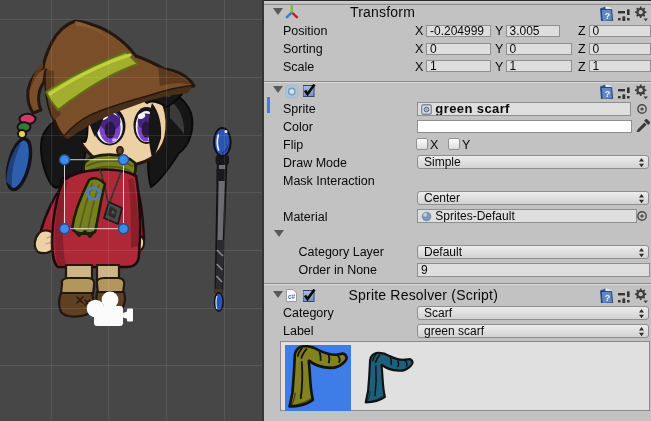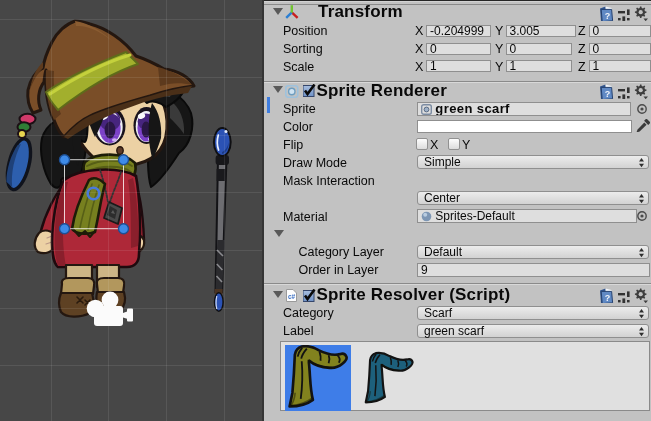--- a/index.html
+++ b/index.html
@@ -3,21 +3,21 @@
 <style>
 html,body{margin:0;padding:0;}
 #root{position:relative;width:651px;height:421px;overflow:hidden;background:#474747;
  font-family:"Liberation Sans",sans-serif;-webkit-font-smoothing:antialiased;}
 #scene{position:absolute;left:0;top:0;}
 #vsep{position:absolute;left:262px;top:0;width:2px;height:421px;background:#353535;}
 #panel{position:absolute;left:264px;top:0;width:387px;height:421px;background:#c2c2c2;color:#090909;font-size:12.5px;}
 .abs{position:absolute;}
 .lbl{position:absolute;white-space:nowrap;line-height:14px;}
 .b{font-weight:normal;}
-.hdt{font-weight:bold;font-size:17px;letter-spacing:0.2px;}
+.hdt{font-weight:normal;font-size:14px;letter-spacing:0.2px;margin-left:32px;}
 .fld{position:absolute;background:#dedede;border:1px solid #8f8f8f;box-sizing:border-box;line-height:11px;padding:0 0 0 3px;white-space:nowrap;overflow:hidden;font-size:12px;}
 .dd{position:absolute;left:153px;width:232px;height:14px;background:linear-gradient(#ececec,#d2d2d2);border:1px solid #8f8f8f;border-radius:3px;box-sizing:border-box;line-height:12px;padding-left:6px;white-space:nowrap;font-size:12px;}
 .ddar{position:absolute;right:4px;top:2px;}
 .cb{position:absolute;width:12px;height:12px;background:linear-gradient(#fdfdfd,#dcdcdc);border:1px solid #919191;box-sizing:border-box;border-radius:2px;}
 .sep{position:absolute;left:0;width:387px;height:1px;background:#8a8a8a;}
 .sepl{position:absolute;left:0;width:387px;height:1px;background:#d8d8d8;}
 .hicons{position:absolute;width:52px;height:16px;}
 </style></head>
 <body>
 <div id="root">
@@ -224,21 +224,21 @@
  <svg class="hicons" style="left:334px;top:5px" width="52" height="17">
   <use href="#icoBook" x="1" y="1"></use>
         <use href="#icoPreset" x="20" y="4"></use>
         <use href="#icoGear" x="36" y="1"></use>
  </svg>
 
  <div class="lbl" style="left:19px;top:24px">Position</div>
  <div class="lbl" style="left:151px;top:24px">X</div>
       <div class="fld" style="left:162px;top:24.5px;width:65px;height:12px">-0.204999</div>
  <div class="lbl" style="left:231px;top:24px">Y</div>
-      <div class="fld" style="left:241.5px;top:24.5px;width:70px;height:12px">3.005</div>
+      <div class="fld" style="left:241.5px;top:24.5px;width:54px;height:12px">3.005</div>
  <div class="lbl" style="left:314px;top:24px">Z</div>
       <div class="fld" style="left:324.5px;top:24.5px;width:62px;height:12px">0</div>
 
  <div class="lbl" style="left:19px;top:42px">Sorting</div>
  <div class="lbl" style="left:151px;top:42px">X</div>
       <div class="fld" style="left:162px;top:42.5px;width:65px;height:12px">0</div>
  <div class="lbl" style="left:231px;top:42px">Y</div>
       <div class="fld" style="left:241.5px;top:42.5px;width:66px;height:12px">0</div>
  <div class="lbl" style="left:314px;top:42px">Z</div>
       <div class="fld" style="left:324.5px;top:42.5px;width:62px;height:12px">0</div>
@@ -257,21 +257,20 @@
  <svg class="abs" style="left:9px;top:86px" width="11" height="8">
         <use href="#tri"></use>
       </svg>
  <svg class="abs" style="left:21px;top:85px" width="14" height="13">
    <rect x="0.8" y="0.8" width="12" height="11.5" rx="2.5" fill="none" stroke="#9ec2dd" stroke-width="1.6"></rect>
    <circle cx="6.8" cy="6.5" r="3.2" fill="#cfe3f2" stroke="#6e9ec0" stroke-width="1.4"></circle>
  </svg>
  <svg class="abs" style="left:39px;top:84px" width="14" height="14">
         <use href="#hcheck"></use>
       </svg>
- <div class="lbl hdt" style="left:52.5px;top:83.5px">Sprite Renderer</div>
  <svg class="hicons" style="left:334px;top:83px" width="52" height="17">
   <use href="#icoBook" x="1" y="1"></use>
         <use href="#icoPreset" x="20" y="4"></use>
         <use href="#icoGear" x="36" y="1"></use>
  </svg>
 
  <div class="abs" style="left:3px;top:96.5px;width:3px;height:16px;background:#3e7de0"></div>
  <div class="lbl b" style="left:19px;top:102px">Sprite</div>
  <div class="fld" style="left:153px;top:101.5px;width:214px;height:14px;line-height:12px">
   <svg width="11" height="11" style="vertical-align:-2px">
@@ -321,21 +320,21 @@
 
  <svg class="abs" style="left:10px;top:229.5px" width="11" height="8">
         <use href="#tri"></use>
       </svg>
 
  <div class="lbl" style="left:34.5px;top:245px">Category Layer</div>
  <div class="dd" style="top:244.8px">Default<svg class="ddar" width="5" height="10">
           <use href="#ddArrows"></use>
         </svg></div>
 
- <div class="lbl" style="left:34.5px;top:263px">Order in Layer</div>
+ <div class="lbl" style="left:34.5px;top:263px">Order in None</div>
  <div class="fld" style="left:153px;top:262.8px;width:233px;height:14px;line-height:12px">9</div>
 
  <div class="sep" style="top:283px"></div>
       <div class="sepl" style="top:284px"></div>
 
  <svg class="abs" style="left:9px;top:291px" width="11" height="8">
         <use href="#tri"></use>
       </svg>
  <svg class="abs" style="left:22px;top:289px" width="11" height="13">
   <path d="M0.5,0.5 L7,0.5 L10.5,4 L10.5,12.5 L0.5,12.5 Z" fill="#fdfdfd" stroke="#9a9a9a" stroke-width="1"></path>

